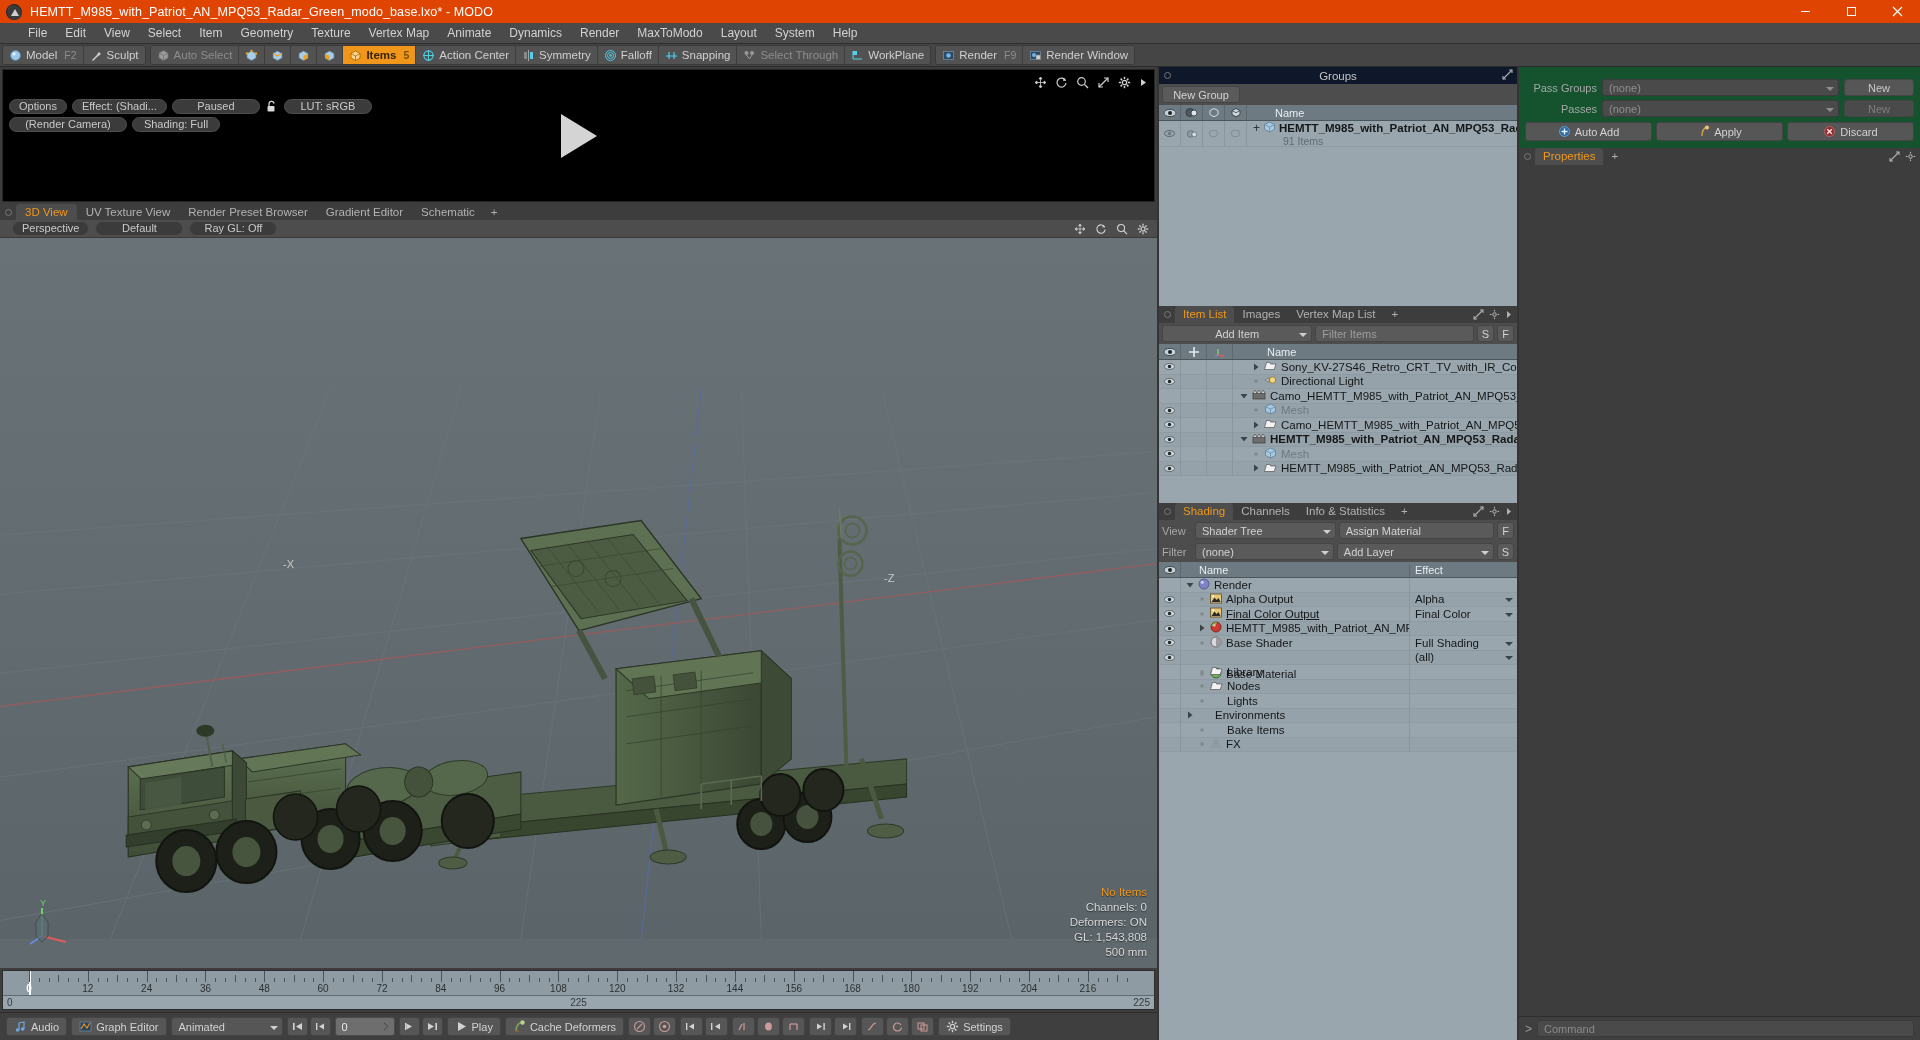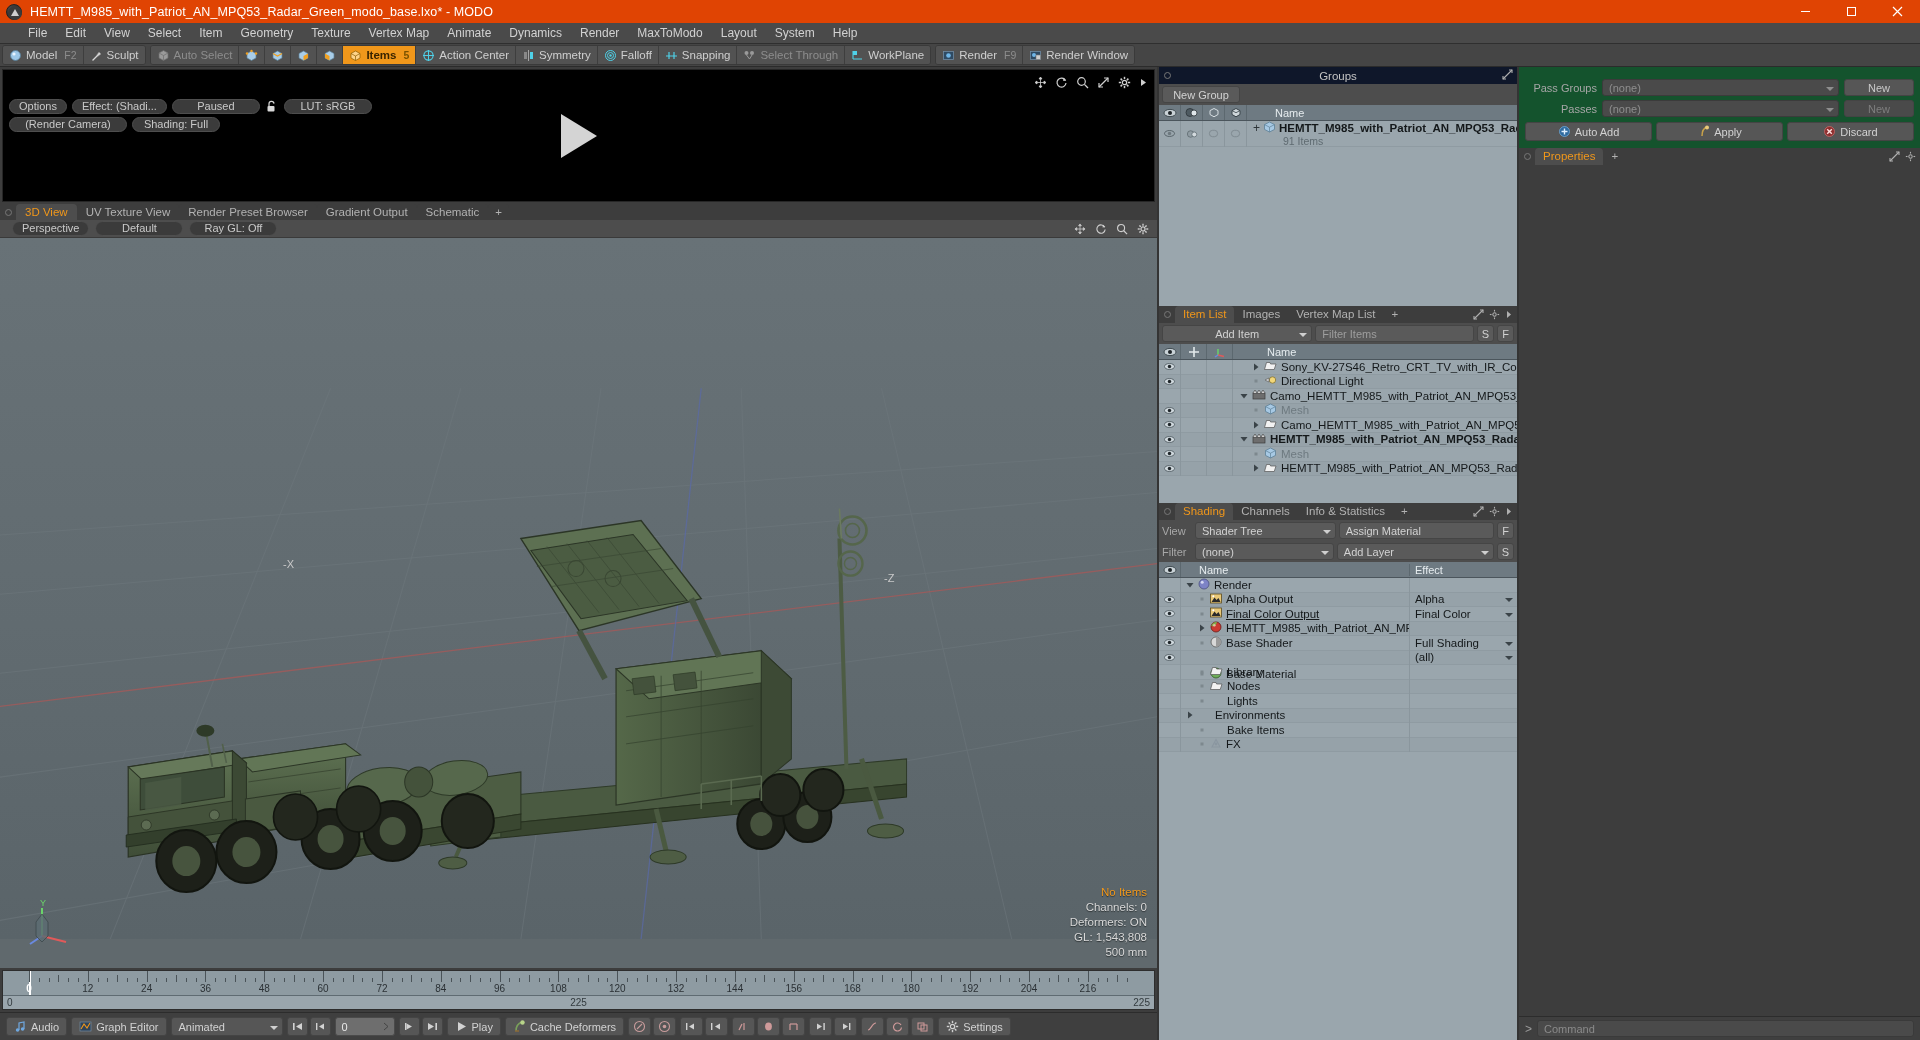--- a/index.html
+++ b/index.html
@@ -485,21 +485,21 @@
                 <path d="M2 3 L7 6.5 L2 10 Z" fill="#cfcfcf"></path>
               </svg></span>
         </div>
       </div>
 
       <div class="tabstrip">
         <span class="dot"></span>
         <div class="tab sel">3D View</div>
         <div class="tab">UV Texture View</div>
         <div class="tab">Render Preset Browser</div>
-        <div class="tab">Gradient Output</div>
+        <div class="tab">Gradient Editor</div>
         <div class="tab">Schematic</div>
         <div class="tab plus">+</div>
       </div>
 
       <div class="vpheader">
         <div class="pill">Perspective</div>
         <div class="pill mid">Default</div>
         <div class="pill mid">Ray GL: Off</div>
         <div class="vp-tools">
           <span><svg width="12" height="12" viewBox="0 0 13 13">

